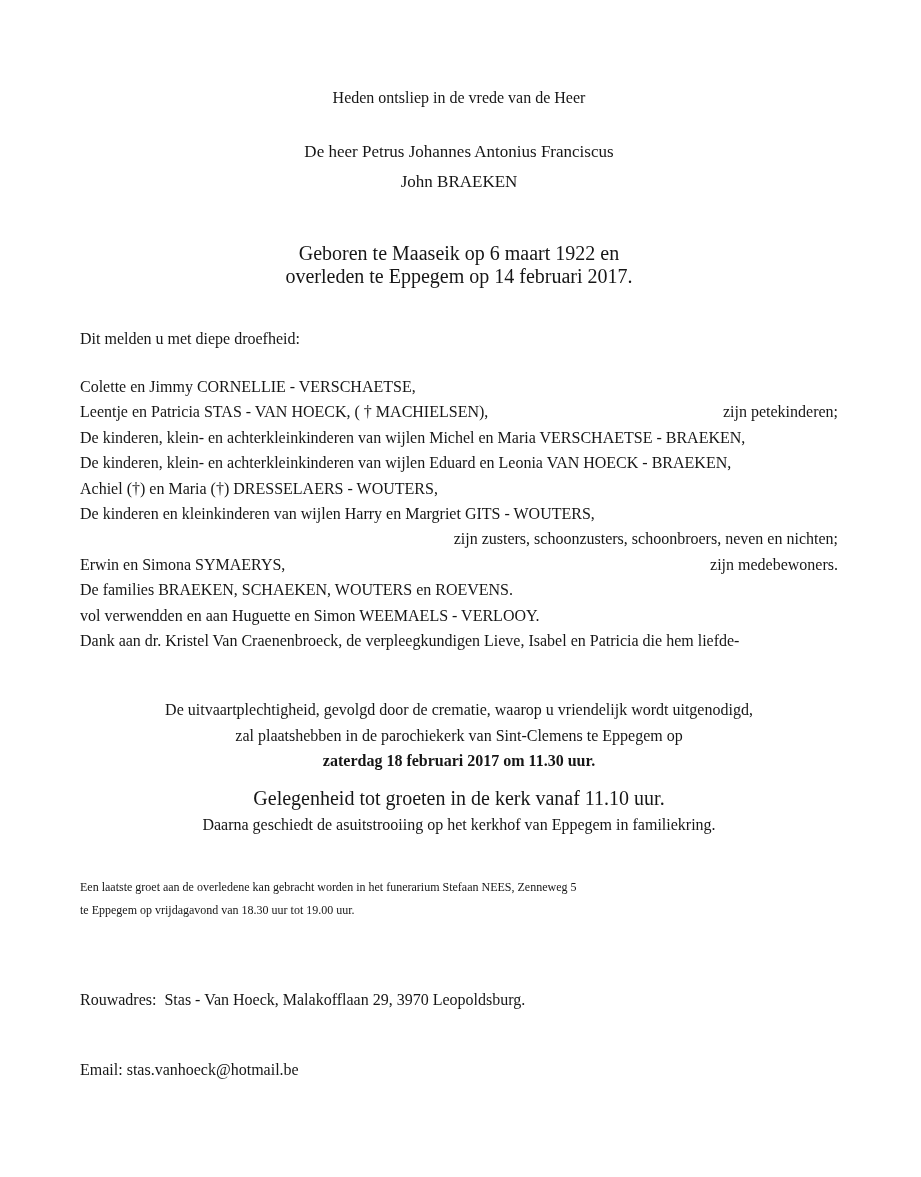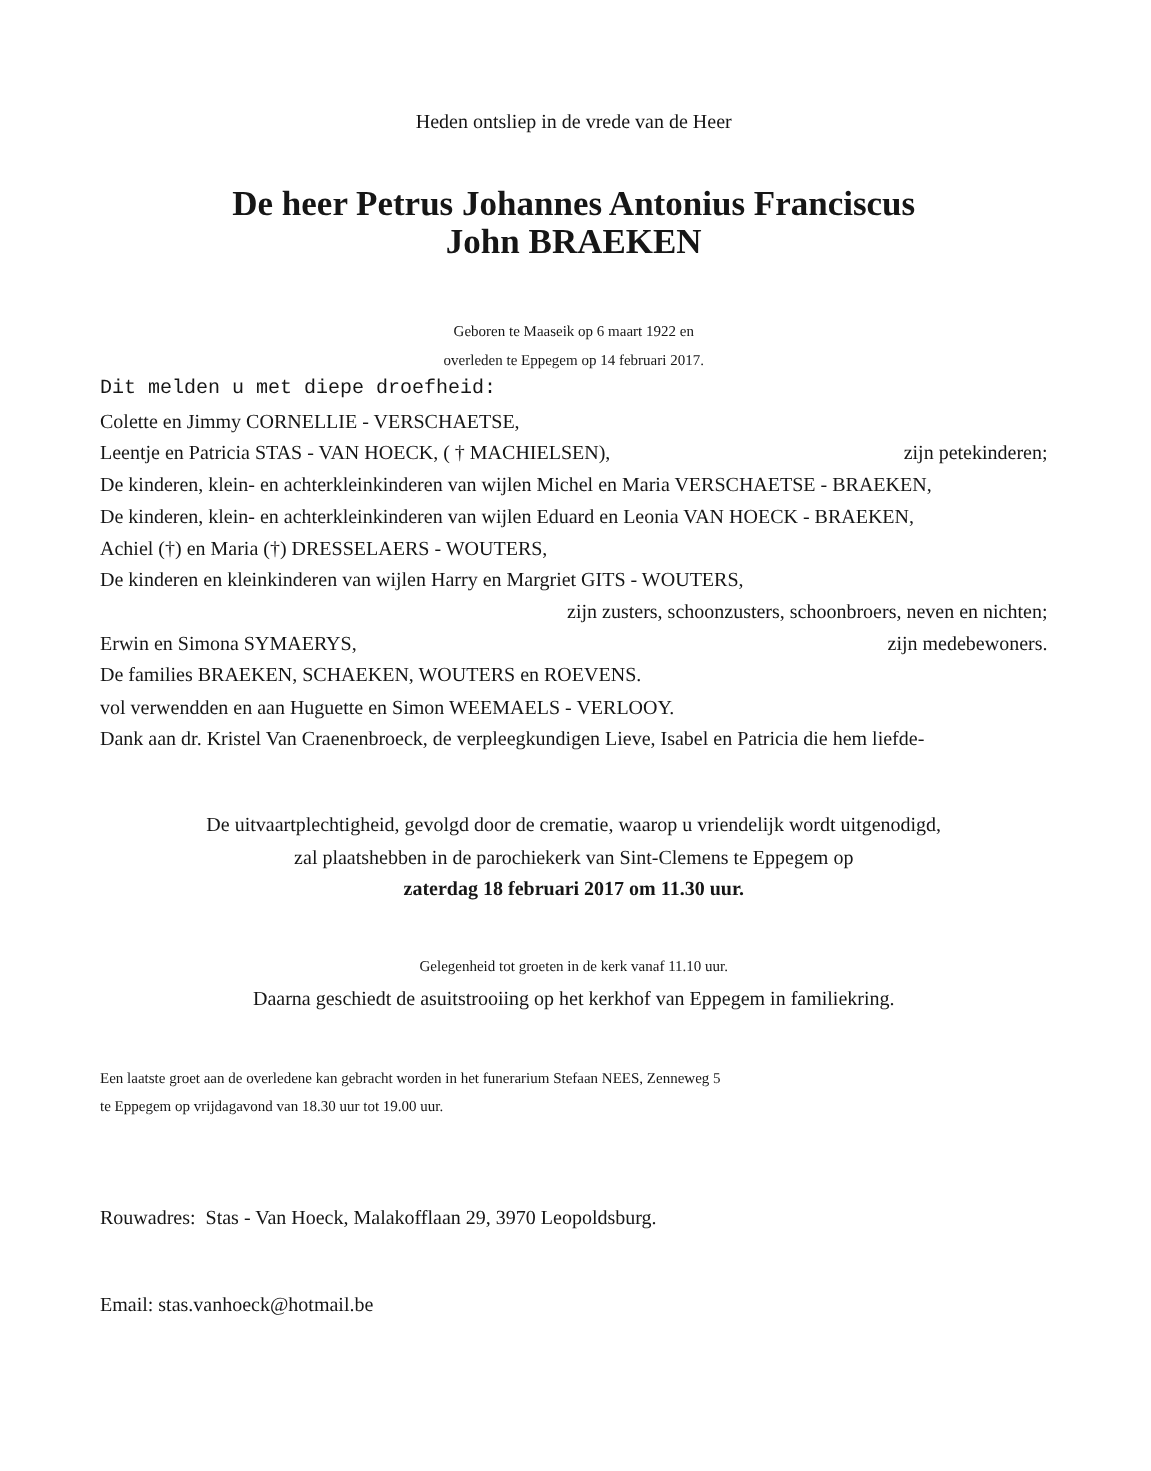--- a/index.html
+++ b/index.html
@@ -20,60 +20,59 @@
     height: 1177px;
     padding: 88px 83px 12px 80px;
   }
   .center { text-align: center; }
 
   .intro-line {
     font-size: 16px;
     line-height: 20px;
   }
   .name-block {
-    margin-top: 41px;
-    font-size: 28px;
+    margin-top: 29px;
+    font-size: 17px;
     line-height: 30px;
-    font-weight: bold;
   }
   .widower-line {
     margin-top: 7px;
     font-size: 18px;
     line-height: 22px;
   }
   .life-block {
     margin-top: 45px;
-    font-size: 12px;
+    font-size: 20px;
     line-height: 23px;
     font-family: Liberation Serif, serif;
   }
   .announce-line {
+    margin-top: 41px;
     font-size: 16px;
     line-height: 20px;
-    font-family: Liberation Mono, monospace;
   }
   .family-block {
-    margin-top: 5px;
+    margin-top: 25px;
     font-size: 16px;
   }
   .family-row {
     display: flex;
     justify-content: space-between;
     line-height: 25.4px;
     white-space: pre-wrap;
   }
   .ceremony-block {
     margin-top: 44px;
     font-size: 16px;
     line-height: 25.5px;
   }
   .bold { font-weight: bold; }
   .greeting-line {
-    margin-top: 36px;
-    font-size: 12px;
+    margin-top: 12px;
+    font-size: 20px;
     line-height: 25px;
   }
   .scattering-line {
     margin-top: 1px;
     font-size: 16px;
     line-height: 25px;
   }
   .funerarium-block {
     margin-top: 39px;
     font-size: 12px;

